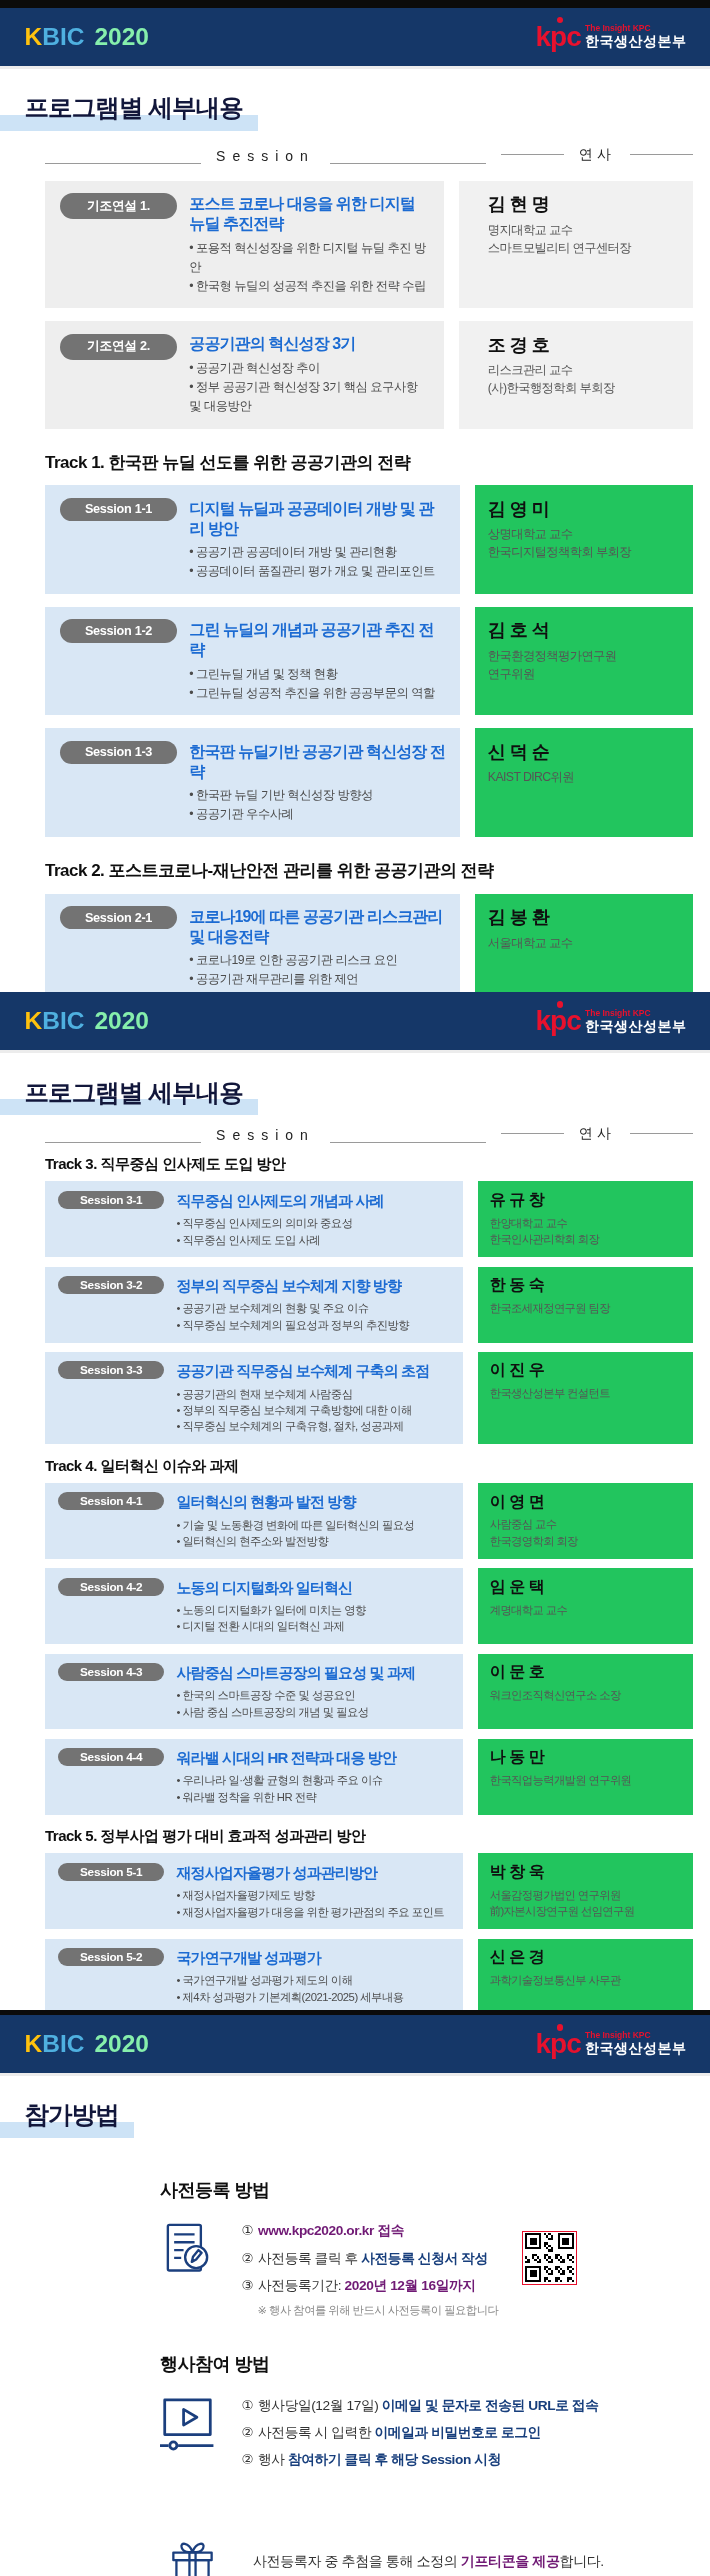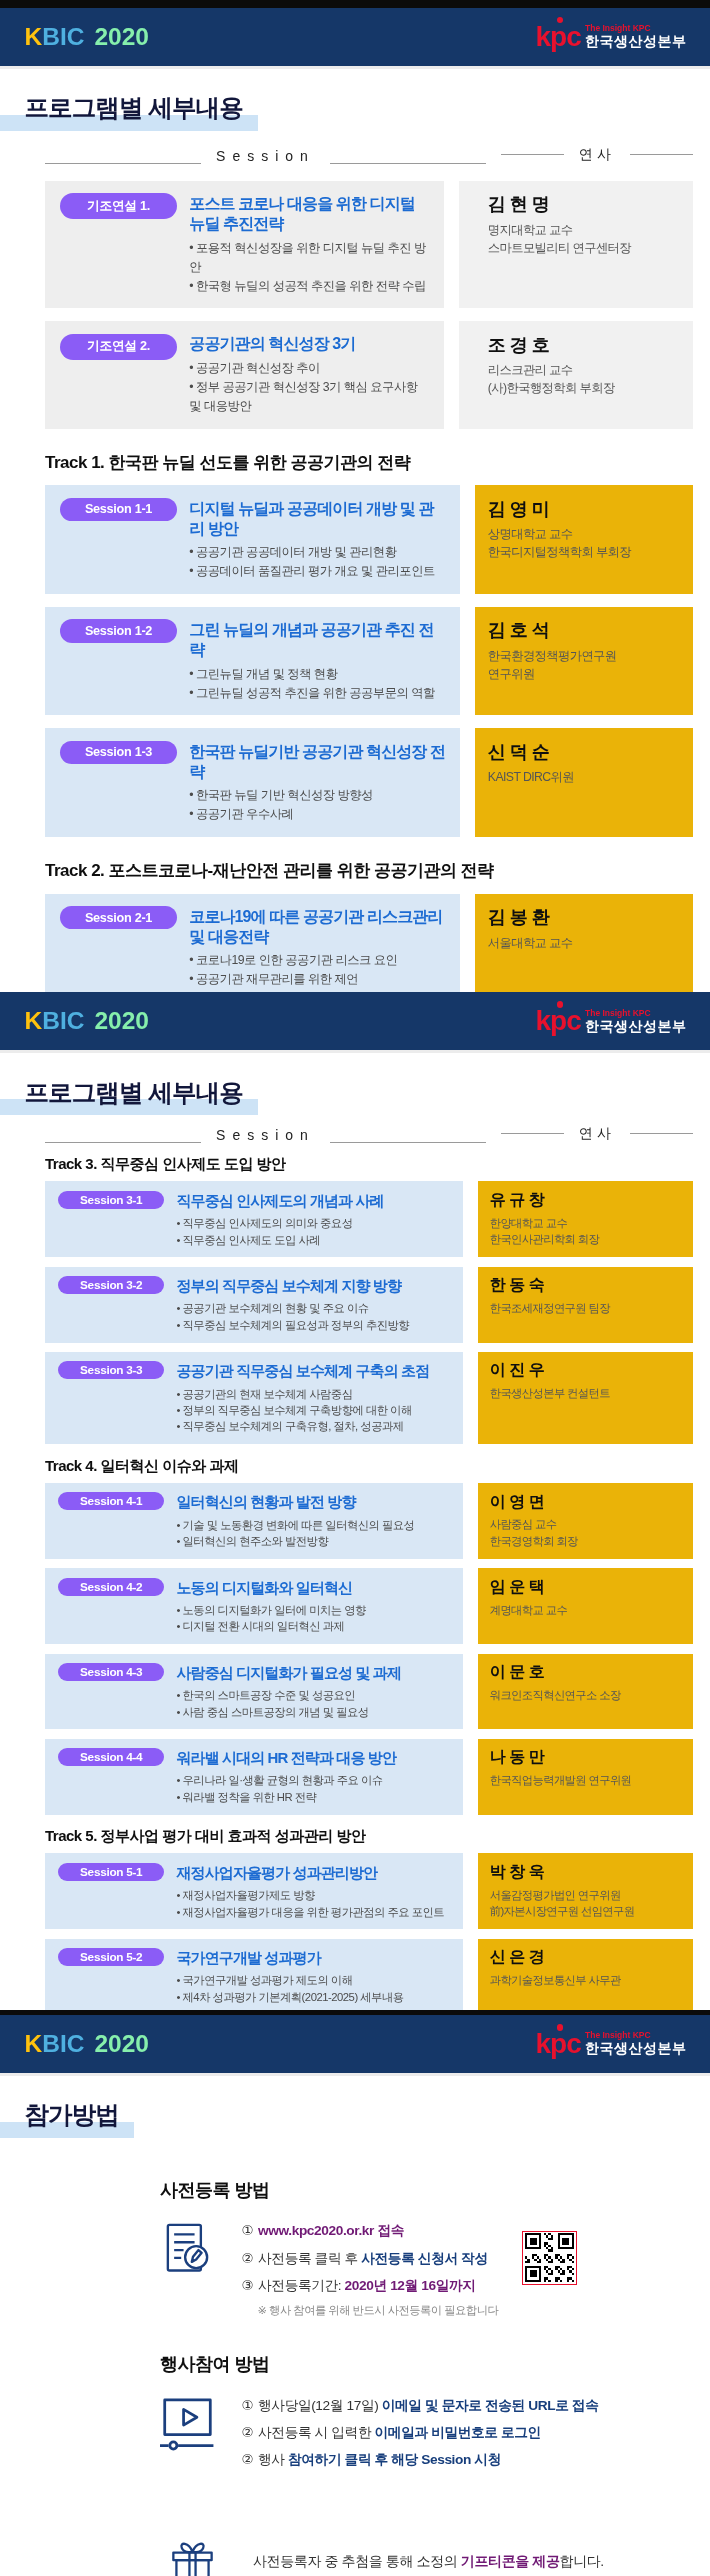--- a/index.html
+++ b/index.html
@@ -35,28 +35,28 @@
   .col-label.speaker{letter-spacing:0.3em;}
   
   .track-title{margin:22.6px 45px 11.3px 45px;font-size:17px;font-weight:800;color:#0f0f0f;letter-spacing:-0.5px;}
   .page-2 .track-title{font-size:15px;margin:12.3px 45px 7.5px 45px;}
   
   .row{display:flex;gap:15px;margin:0 18px 13.2px 45px;}
   .page-2 .row{margin-bottom:9.4px;}
   .block-session{flex:1;background:#d9e7f5;padding:12.3px 13.2px 12.3px 15px;display:flex;gap:12.3px;align-items:flex-start;}
   .page-2 .block-session{padding:9.4px 11.3px 9.4px 13.2px;}
   .row.keynote .block-session{background:#eeeeee;}
-  .badge{flex:none;background:#8b5cf6;color:#fff;border-radius:15px;font-size:12.7px;font-weight:700;width:117px;text-align:center;padding:4.7px 0;letter-spacing:-0.3px;}
+  .badge{flex:none;background:#737373;color:#fff;border-radius:15px;font-size:12.7px;font-weight:700;width:117px;text-align:center;padding:4.7px 0;letter-spacing:-0.3px;}
   .page-2 .badge{width:106px;font-size:11.8px;padding:2px 0;}
   .content{flex:1;min-width:0;}
   .sess-title{color:#1c6bd2;font-weight:800;font-size:16px;line-height:1.25;letter-spacing:-0.9px;margin:0.9px 0 4.7px 0;}
   .page-2 .sess-title{font-size:15px;}
   .bullet{font-size:12.3px;color:#4c4c4c;line-height:1.55;letter-spacing:-0.5px;}
   .page-2 .bullet{font-size:11.3px;line-height:1.45;}
-  .block-speaker{flex:none;width:192px;background:#eab308;padding:11.3px 13.2px;}
+  .block-speaker{flex:none;width:192px;background:#22c55e;padding:11.3px 13.2px;}
   .page-2 .block-speaker{padding:8.5px 11.3px;}
   .row.keynote .block-speaker{background:#f1f1f1;padding-left:29px;}
   .spk-name{font-size:18px;font-weight:800;color:#0f0f0f;letter-spacing:0.22em;margin-bottom:5.7px;}
   .page-2 .spk-name{font-size:16px;margin-bottom:3.8px;}
   .spk-line{font-size:12.3px;color:#555;line-height:1.45;letter-spacing:-0.6px;}
   .page-2 .spk-line{font-size:11.3px;}
   
   .method{margin-left:160px;position:relative;}
   .m-heading{font-size:18px;font-weight:800;color:#0f0f0f;margin:34px 0 19px 0;letter-spacing:-0.5px;}
   .m-heading.second{margin-top:34px;}
@@ -265,21 +265,21 @@
           </div>
         </div>
         <div class="block-speaker">
           <div class="spk-name">임운택</div>
           <div class="spk-line">계명대학교 교수</div>
         </div>
       </div><div class="row">
         <div class="block-session">
           <span class="badge">Session 4-3</span>
           <div class="content">
-            <div class="sess-title">사람중심 디지털화가 필요성 및 과제</div>
+            <div class="sess-title">사람중심 스마트공장의 필요성 및 과제</div>
             <div class="bullet">• 한국의 스마트공장 수준 및 성공요인</div>
             <div class="bullet">• 사람 중심 스마트공장의 개념 및 필요성</div>
           </div>
         </div>
         <div class="block-speaker">
           <div class="spk-name">이문호</div>
           <div class="spk-line">워크인조직혁신연구소 소장</div>
         </div>
       </div><div class="row">
         <div class="block-session">

